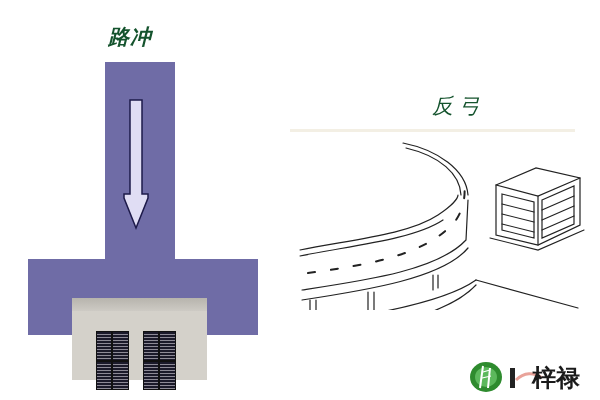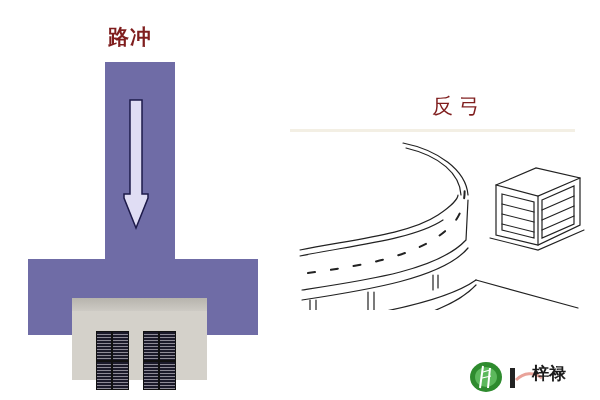--- a/index.html
+++ b/index.html
@@ -1,22 +1,23 @@
 <!DOCTYPE html>
 <html><head>
   <meta charset="utf-8">
   <style>
     html, body { margin: 0; padding: 0; }
     body {
       width: 600px; height: 400px; background: #ffffff; position: relative; overflow: hidden;
       font-family: "DejaVu Serif", serif;
     }
     .label {
-      position: absolute; font-size: 21px; font-weight: bold; color: #7f1d1d; letter-spacing: 1px;
+      position: absolute; font-size: 21px; font-weight: bold; color: #14532d; letter-spacing: 1px;
       font-family: "DejaVu Serif", serif;
+      font-style: italic;
     }
     #left-title { left: 108px; top: 23px; }
     #right-title { left: 432px; top: 92px; letter-spacing: 6px; font-weight: normal; }
     .road { position: absolute; background: #6f6ca6; }
     #road-vertical { left: 105px; top: 62px; width: 70px; height: 200px; }
     #road-horizontal { left: 28px; top: 259px; width: 230px; height: 76px; }
     #arrow { position: absolute; left: 118px; top: 98px; }
     #building { position: absolute; left: 72px; top: 298px; width: 135px; height: 82px; }
     #building-top {
       position: absolute; left: 0; top: 0; width: 135px; height: 14px;
@@ -35,21 +36,21 @@
       content: ""; position: absolute; left: 0; top: 28px; width: 100%; height: 2px; background: #111;
     }
     #win-left { left: 24px; }
     #win-right { left: 71px; }
     #divider { position: absolute; left: 290px; top: 129px; width: 285px; height: 3px; background: #f3efe4; }
     #sketch { position: absolute; left: 288px; top: 140px; }
     #logo { position: absolute; left: 464px; top: 356px; width: 136px; height: 40px; }
     #logo-circle { position: absolute; left: 4px; top: 4px; }
     #logo-bar { position: absolute; left: 46px; top: 12px; width: 5px; height: 20px; background: #222; }
     #logo-text {
-      position: absolute; left: 68px; top: 6px; font-size: 17px; font-weight: bold; color: #1a1a1a;
+      position: absolute; left: 68px; top: 6px; font-size: 24px; font-weight: bold; color: #1a1a1a;
       font-family: "DejaVu Sans", sans-serif;
     }
     #logo-swoosh { position: absolute; left: 50px; top: 14px; }
   </style>
 </head>
 <body>
 
 <div id="left-title" class="label">路冲</div>
 
 <div id="road-vertical" class="road"></div>

